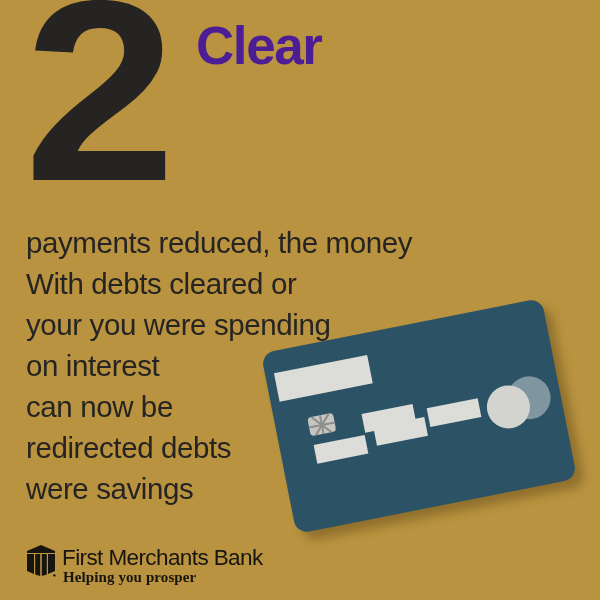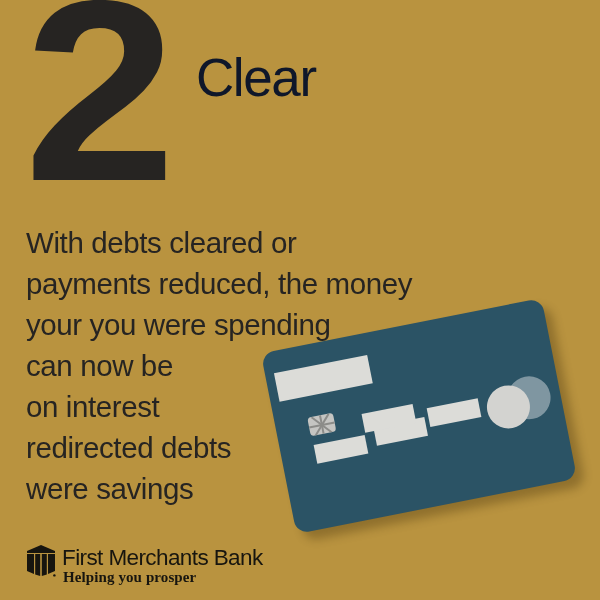--- a/index.html
+++ b/index.html
@@ -42,26 +42,25 @@
     color: #262422;
     transform: scaleX(1.06);
     transform-origin: left top;
   }
 
   .headline-lines {
     position: absolute;
     left: 196px;
     top: 16px;
     width: 404px;
-    color: #0f172a;
+    color: #4c1d95;
     font-size: 53px;
     line-height: 60px;
     letter-spacing: -1.4px;
-    font-weight: normal;
-    margin-top: 32px;
+    font-weight: bold;
   }
   .headline-lines .hl {
     display: block;
     white-space: nowrap;
   }
 
   
   .body-copy {
     position: absolute;
     left: 26px;
@@ -230,25 +229,25 @@
 <div id="poster">
 
   <div class="headline-block">
     <div class="step-number">2</div>
     <div class="headline-lines">
       <span class="hl">Clear</span>
     </div>
   </div>
 
   <div class="body-copy">
+    <span class="bl">payments reduced, the money</span>
     <span class="bl">With debts cleared or</span>
-    <span class="bl">payments reduced, the money</span>
     <span class="bl">your you were spending</span>
+    <span class="bl">on interest</span>
     <span class="bl">can now be</span>
-    <span class="bl">on interest</span>
     <span class="bl">redirected debts</span>
     <span class="bl">were savings</span>
   </div>
 
   <div class="card-wrap">
     <div class="card">
       <div class="card-band band-top"></div>
       <div class="chip">
         <div class="chip-x1"></div>
         <div class="chip-x2"></div>

